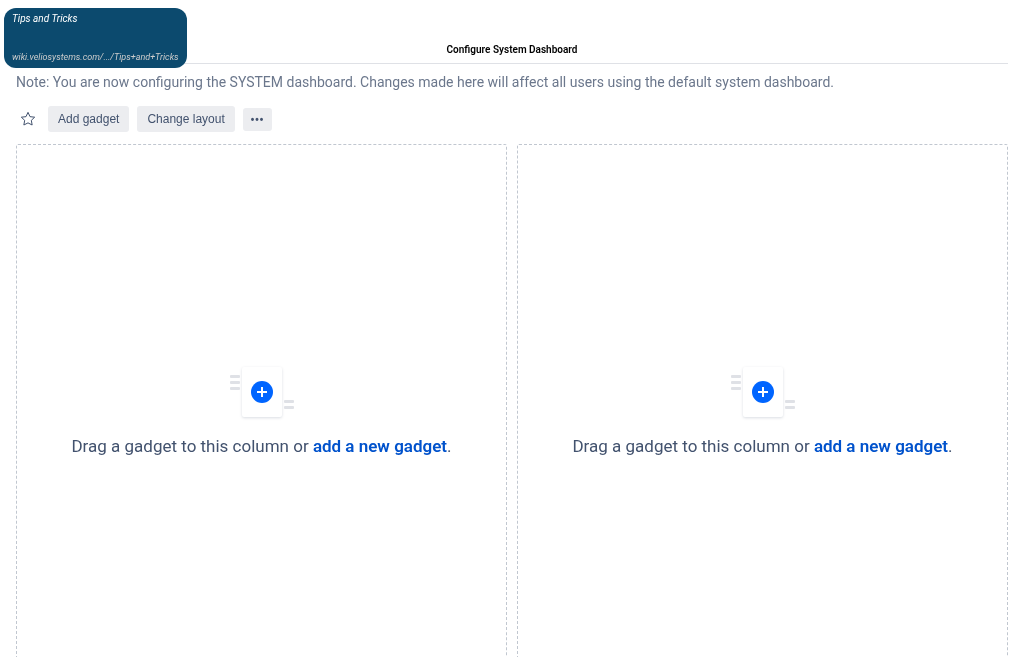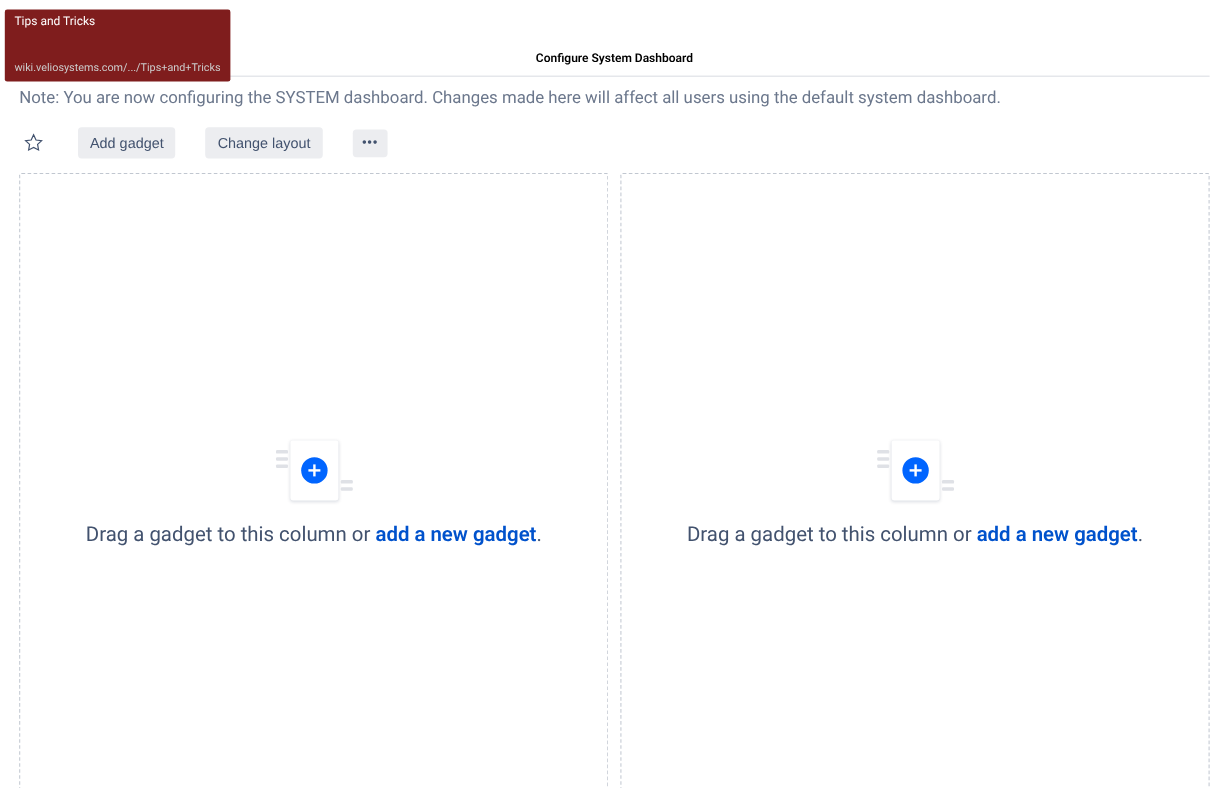--- a/index.html
+++ b/index.html
@@ -41,27 +41,28 @@
     }
     .search-icon-svg {
       width: 12px;
       height: 12px;
       fill: #5e6c84;
     }
     .tooltip {
       position: absolute;
       top: 8px;
       left: 4px;
-      background: #7f1d1d;
+      background: #0c4a6e;
       color: #fff;
       padding: 4px 8px;
       font-size: 10px;
-      border-radius: 2px;
+      border-radius: 12px;
       line-height: 1.3;
       z-index: 100;
+      font-style: italic;
     }
     .tooltip-title {
       font-weight: 400;
     }
     .tooltip-url {
       color: #ccc;
       font-size: 9px;
       margin-top: 27px;
     }
     .subheader {
@@ -88,21 +89,21 @@
       padding: 8px 16px 12px 16px;
     }
     .dashboard-title {
       font-size: 20px;
       font-weight: 500;
       color: #172B4D;
     }
     .actions {
       display: flex;
       align-items: center;
-      gap: 25px;
+      gap: 8px;
     }
     .star-btn {
       background: transparent;
       border: none;
       cursor: pointer;
       padding: 4px;
       display: flex;
       align-items: center;
       color: #42526e;
     }

